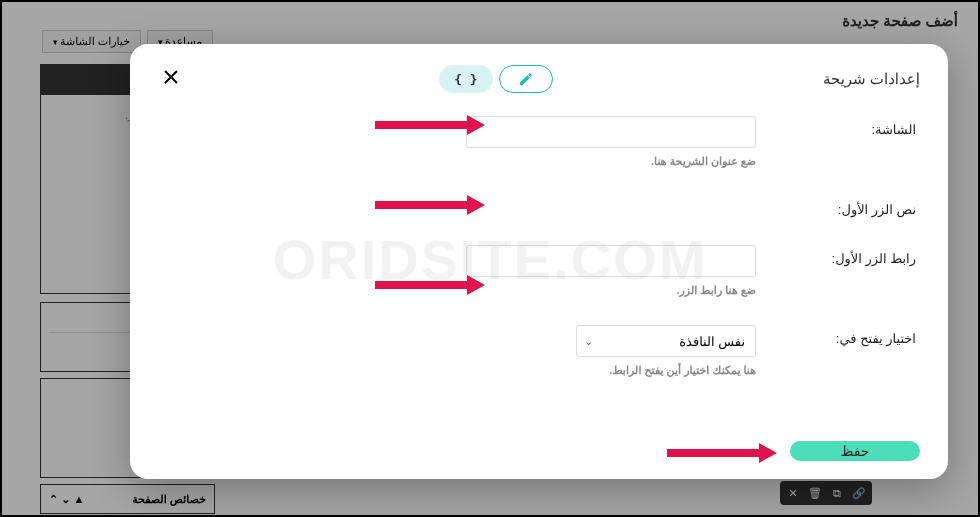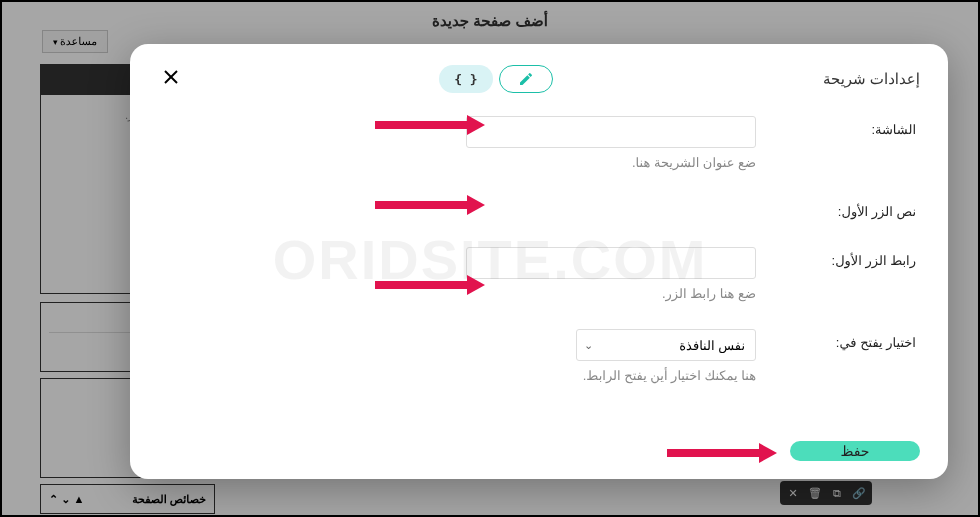--- a/index.html
+++ b/index.html
@@ -1,19 +1,19 @@
 <!DOCTYPE html>
 <html dir="rtl"><head>
 <meta charset="utf-8">
 <style>
 * { box-sizing: border-box; margin: 0; padding: 0; }
 body { width: 980px; height: 517px; overflow: hidden; font-family: Arial, sans-serif; background: #f5f5f5; position: relative; border: 2px solid #000; }
 
 .backdrop { position: absolute; inset: 0; background: #fff; }
-.bg-header { position: absolute; top: 0; right: 0; left: 0; height: 50px; padding: 10px 20px; text-align: center; font-weight: bold; color: #333; direction: rtl; }
+.bg-header { position: absolute; top: 0; right: 0; left: 0; height: 50px; padding: 10px 20px; text-align: right; font-weight: bold; color: #333; direction: rtl; }
 .bg-header .bg-title { font-size: 15px; display: inline-block; }
 .bg-buttons { position: absolute; top: 28px; left: 40px; display: flex; gap: 6px; }
 .bg-btn { border: 1px solid #ccc; padding: 4px 10px; font-size: 11px; background: #f8f8f8; direction: rtl; }
 .bg-btn::after { content: " ▾"; font-size: 9px; }
 
 .bg-panel { position: absolute; border: 1px solid #333; background: #fff; }
 .bg-panel-top { top: 62px; left: 38px; width: 175px; height: 30px; background: #333; display: flex; align-items: center; gap: 3px; padding: 0 8px; color: #fff; }
 .bg-panel-controls { display: flex; gap: 2px; }
 .bg-panel-controls span { font-size: 10px; }
 .bg-panel-body { top: 92px; left: 38px; width: 175px; height: 200px; padding: 15px 8px; font-size: 10px; color: #777; text-align: right; direction: rtl; }
@@ -37,21 +37,21 @@
 .tab-code span { font-family: monospace; font-weight: bold; font-size: 13px; color: #333; }
 .tab-edit { border: 1.5px solid #1cbfa8; background: #fff; }
 .tab-edit svg { width: 16px; height: 16px; fill: #1cbfa8; }
 .modal-title { font-size: 15px; color: #333; margin-left: 15px; }
 
 .modal-body { flex: 1; overflow: auto; padding-right: 4px; }
 .form-row { display: flex; align-items: flex-start; margin-bottom: 28px; direction: rtl; gap: 30px; }
 .form-label { width: 130px; text-align: right; font-size: 13px; color: #222; padding-top: 6px; flex-shrink: 0; }
 .form-field { flex: 0 0 auto; width: 290px; }
 .text-input { width: 100%; height: 32px; border: 1px solid #ddd; border-radius: 3px; padding: 0 8px; font-size: 13px; background: #fff; }
-.form-help { font-size: 13px; color: #888; margin-top: 7px; direction: rtl; text-align: right; }
+.form-help { font-size: 11px; color: #888; margin-top: 7px; direction: rtl; text-align: right; font-weight: bold; }
 .select-wrap { position: relative; width: 180px; }
 .select { width: 100%; height: 32px; border: 1px solid #ddd; border-radius: 3px; padding: 0 10px; background: #fff; font-size: 13px; appearance: none; text-align: right; direction: rtl; }
 .select-chevron { position: absolute; left: 8px; top: 50%; transform: translateY(-50%); pointer-events: none; font-size: 11px; color: #666; }
 
 .modal-footer { padding-top: 4px; }
 .save-btn { background: #4cddbb; border: none; border-radius: 18px; width: 130px; height: 20px; font-size: 14px; color: #222; cursor: pointer; font-weight: 500; }
 
 .watermark { position: absolute; top: 50%; left: 50%; transform: translate(-50%,-50%); font-size: 56px; font-weight: bold; color: rgba(150,150,150,0.12); letter-spacing: 2px; pointer-events: none; font-family: sans-serif; z-index: 1; }
 
 .arrow { position: absolute; z-index: 50; pointer-events: none; }
@@ -62,20 +62,21 @@
 </style>
 </head>
 <body>
 
 <div class="backdrop">
   <div class="bg-header">
     <span class="bg-title">أضف صفحة جديدة</span>
   </div>
   <div class="bg-buttons">
     <div class="bg-btn">مساعدة</div>
+    <div class="bg-btn">خيارات الشاشة</div>
   </div>
 
   <div class="bg-panel bg-panel-top">
     <div class="bg-panel-controls">
       <span>▲</span>
       <span>⌄</span>
       <span>⌃</span>
     </div>
   </div>
   <div class="bg-panel bg-panel-body">

